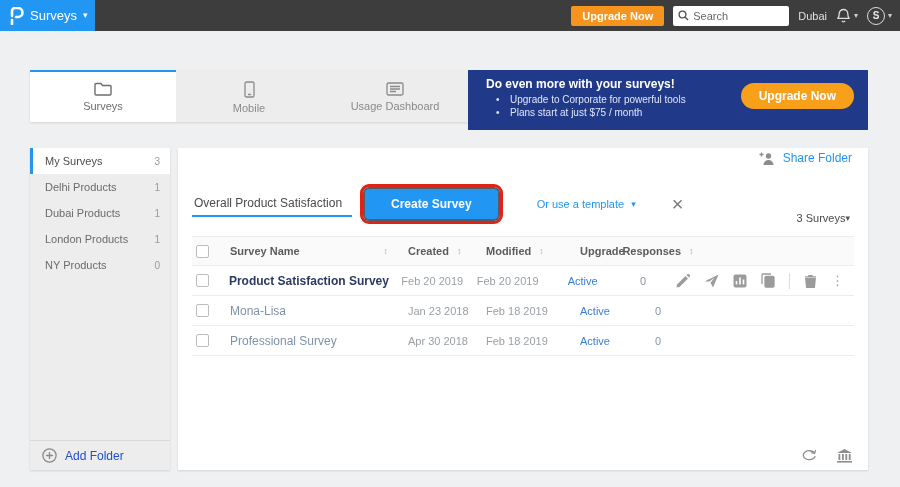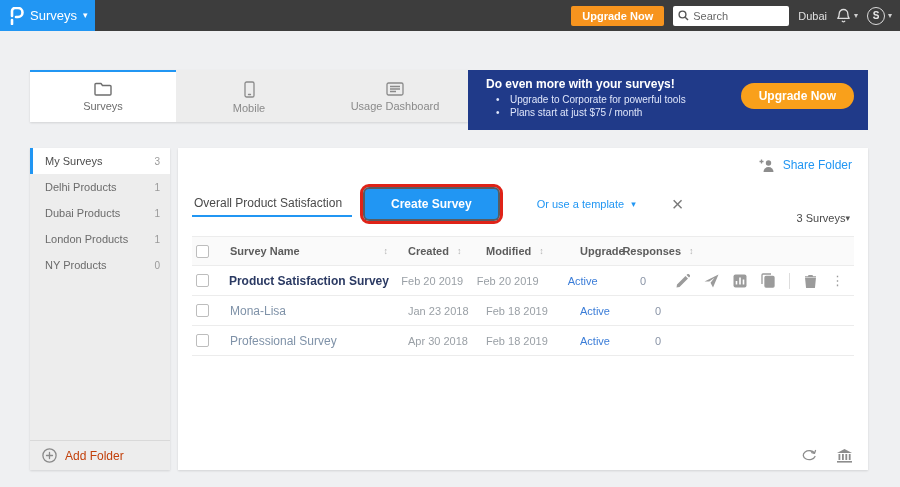--- a/index.html
+++ b/index.html
@@ -49,26 +49,26 @@
 
   
   .sidebar { position:absolute; left:30px; top:148px; width:140px; height:322px; background:#ededed;
              box-shadow:0 1px 2px rgba(0,0,0,.12); }
   .folder-item { height:26px; display:flex; align-items:center; padding:0 10px 0 12px;
                  font-size:11px; color:#6b6b6b; cursor:pointer; border-left:3px solid transparent; }
   .folder-item.active { background:#fff; border-left:3px solid #2196f3; color:#4c4c4c; }
   .folder-count { margin-left:auto; font-size:10px; color:#9a9a9a; }
   .add-folder { position:absolute; bottom:0; left:0; width:100%; height:30px; border-top:1px solid #d9d9d9;
                 display:flex; align-items:center; gap:8px; padding:0 12px; cursor:pointer; }
-  .add-folder-label { font-size:12px; color:#c2410c; }
+  .add-folder-label { font-size:12px; color:#1d4ed8; }
 
   
   .card { position:absolute; left:178px; top:148px; width:690px; height:322px; background:#fff;
           box-shadow:0 1px 2px rgba(0,0,0,.12); }
-  .share-folder { position:absolute; top:10px; right:16px; display:flex; align-items:center; gap:7px; cursor:pointer; }
+  .share-folder { position:absolute; top:3px; right:16px; display:flex; align-items:center; gap:7px; cursor:pointer; }
   .share-folder-label { color:#2196f3; font-size:12px; }
 
   .create-row { position:absolute; top:36px; left:14px; display:flex; align-items:center; }
   .survey-name-input { width:160px; border:none; outline:none; border-bottom:2px solid #2196f3;
                        font-family:inherit; font-size:12px; color:#4a4a4a; padding:5px 2px; }
   .annotation-ring { display:inline-block; border:3px solid #df2318; border-radius:9px; padding:2px; margin-left:8px; }
   .create-btn { background:#2196f3; border:none; color:#fff; font-family:inherit; font-weight:bold;
                 font-size:12px; padding:8px 26px; border-radius:4px; cursor:pointer;
                 box-shadow:0 0 0 2px rgba(58,64,72,.85); }
   .template-link { margin-left:34px; color:#2196f3; font-size:11px; display:flex; align-items:center; gap:7px; cursor:pointer; }

